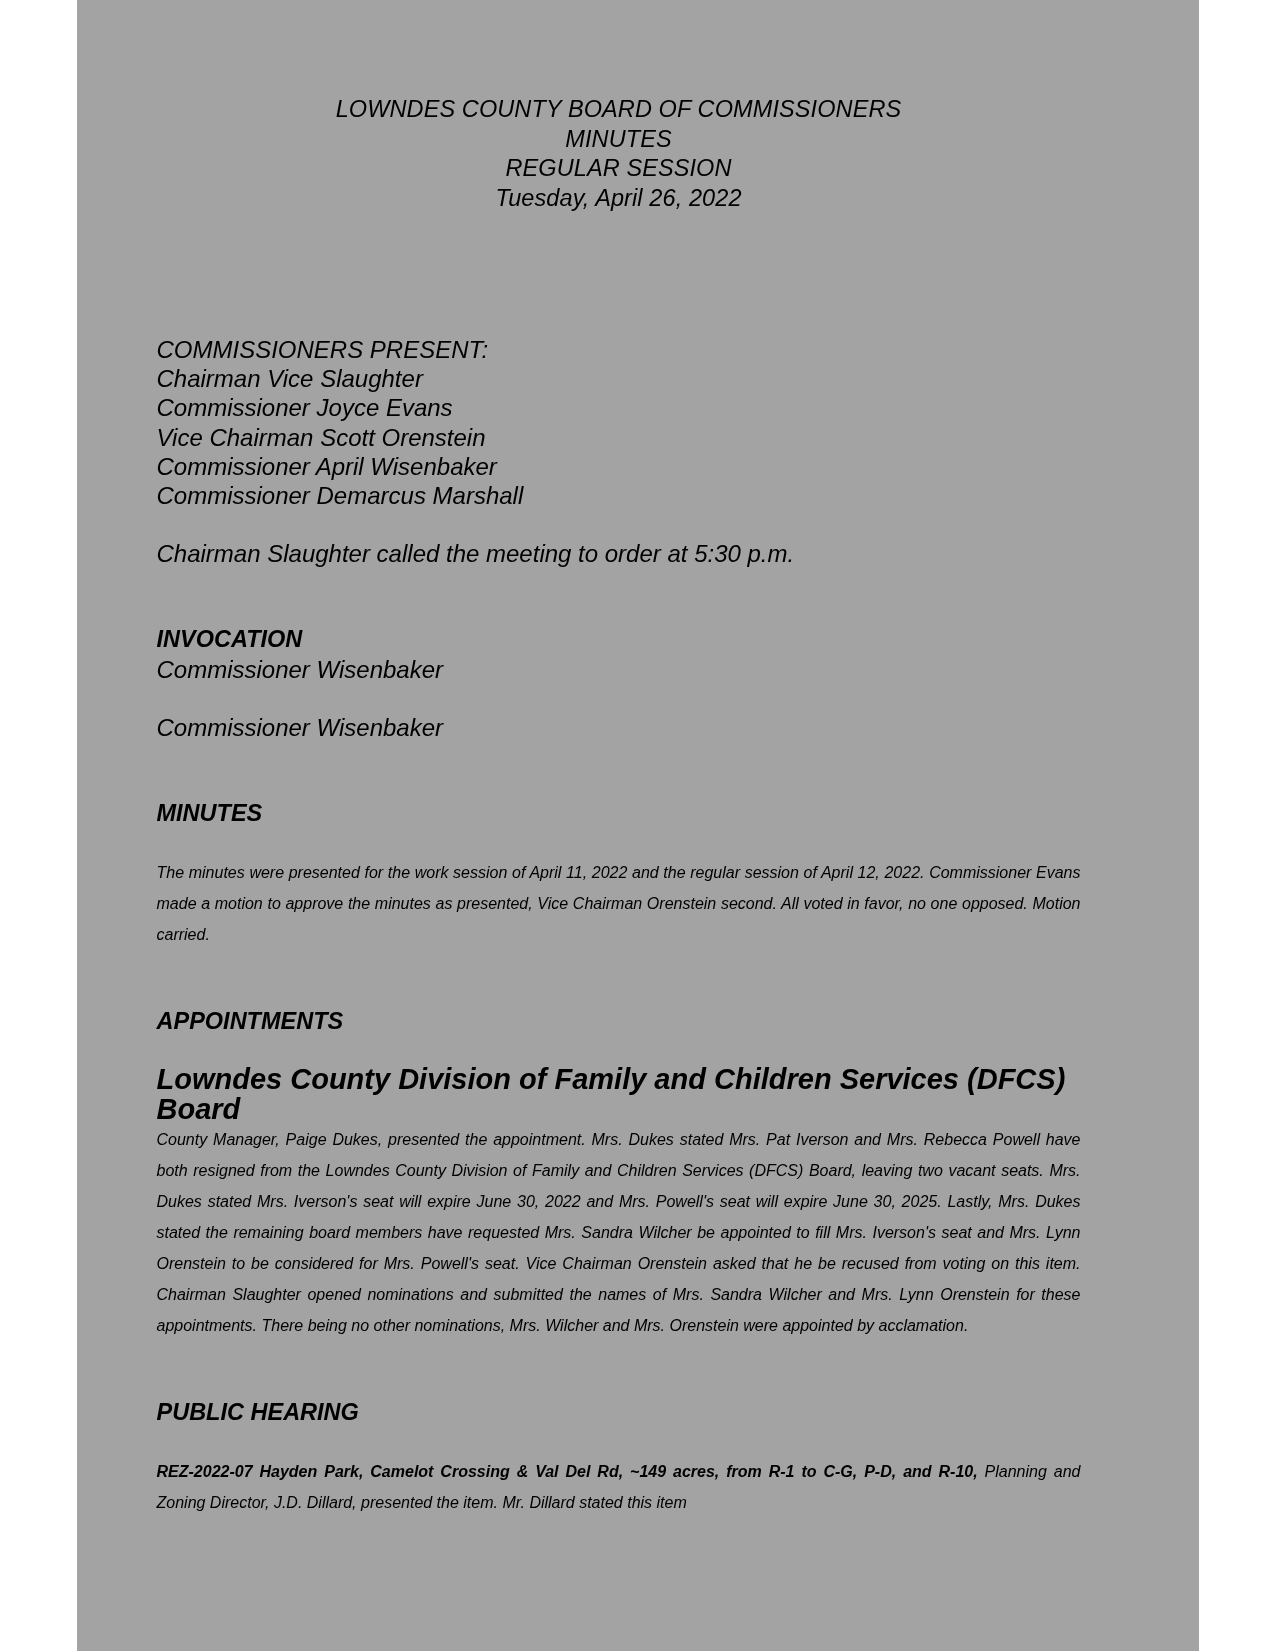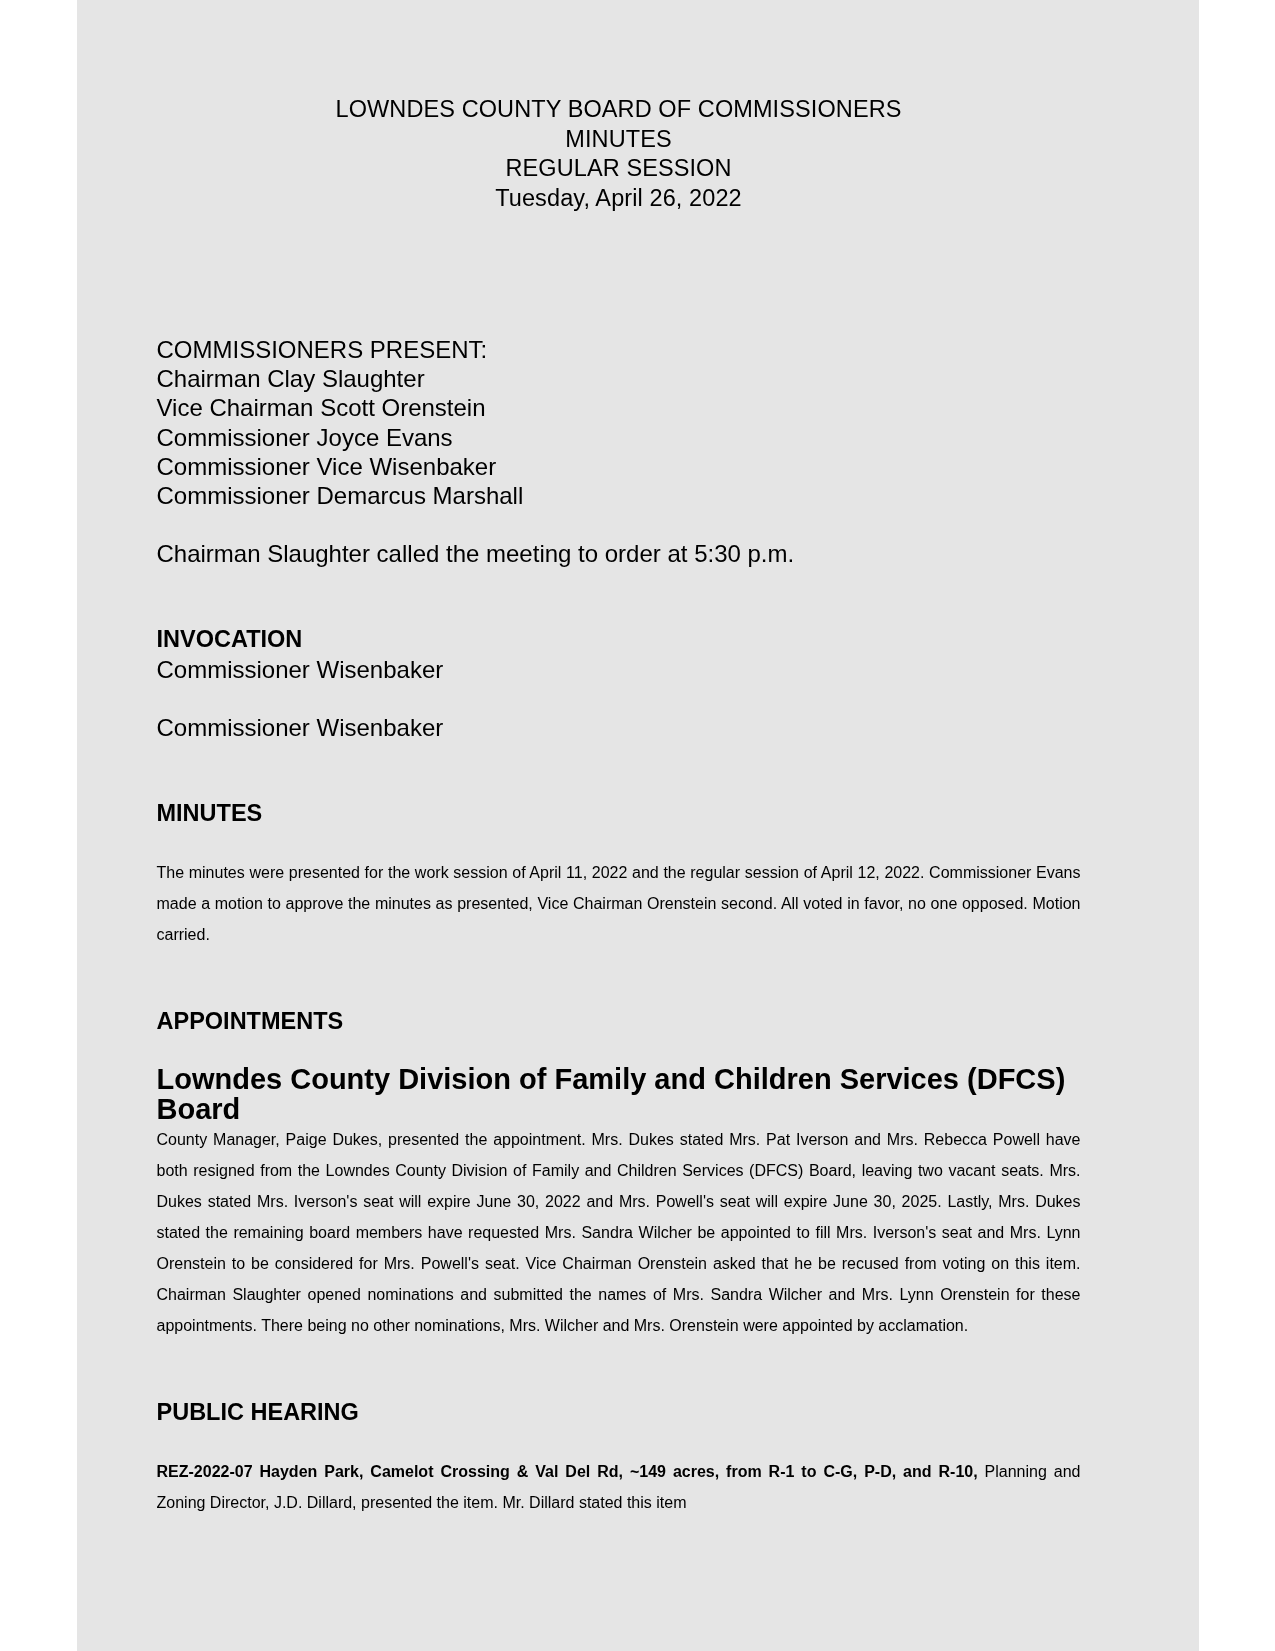--- a/index.html
+++ b/index.html
@@ -10,24 +10,25 @@
   }
   body {
     font-family: "Liberation Sans", sans-serif;
     color: #000000;
   }
   .page {
     position: relative;
     width: 1122px;
     height: 1651px;
     margin: 0 auto;
-    background: #e5e5e5;
+    background: #a3a3a3;
     box-sizing: border-box;
     padding: 95px 118px 60px 80px;
     overflow: hidden;
+    font-style: italic;
   }
   .doc-header {
     text-align: center;
     font-size: 23.5px;
     line-height: 29.5px;
     letter-spacing: 0.1px;
   }
   .doc-header div {
     white-space: nowrap;
   }
@@ -74,24 +75,24 @@
     <div>LOWNDES COUNTY BOARD OF COMMISSIONERS</div>
     <div>MINUTES</div>
     <div>REGULAR SESSION</div>
     <div>Tuesday, April 26, 2022</div>
   </div>
 
   <div class="spacer-after-header"></div>
 
   <div class="block">
     <div class="roster-line">COMMISSIONERS PRESENT:</div>
-    <div class="roster-line">Chairman Clay Slaughter</div>
+    <div class="roster-line">Chairman Vice Slaughter</div>
+    <div class="roster-line">Commissioner Joyce Evans</div>
     <div class="roster-line">Vice Chairman Scott Orenstein</div>
-    <div class="roster-line">Commissioner Joyce Evans</div>
-    <div class="roster-line">Commissioner Vice Wisenbaker</div>
+    <div class="roster-line">Commissioner April Wisenbaker</div>
     <div class="roster-line">Commissioner Demarcus Marshall</div>
   </div>
 
   <div class="gap-sm"></div>
 
   <div class="block">Chairman Slaughter called the meeting to order at 5:30 p.m.</div>
 
   <div class="gap-sm"></div>
 
   <div class="heading">INVOCATION</div>

